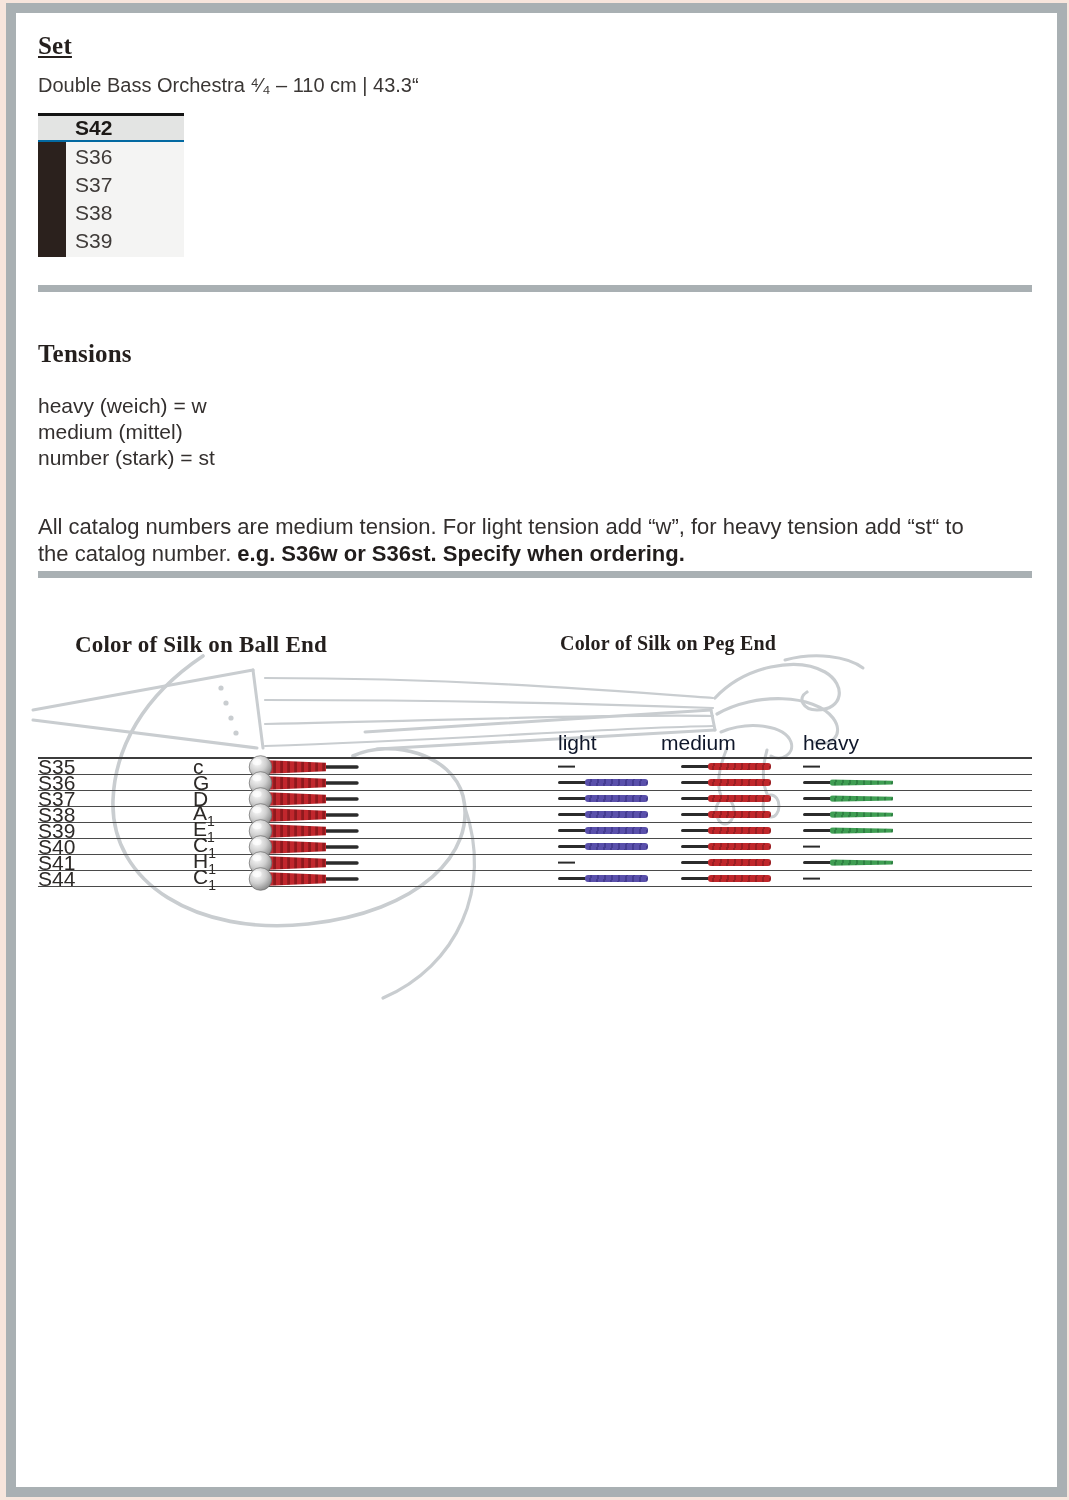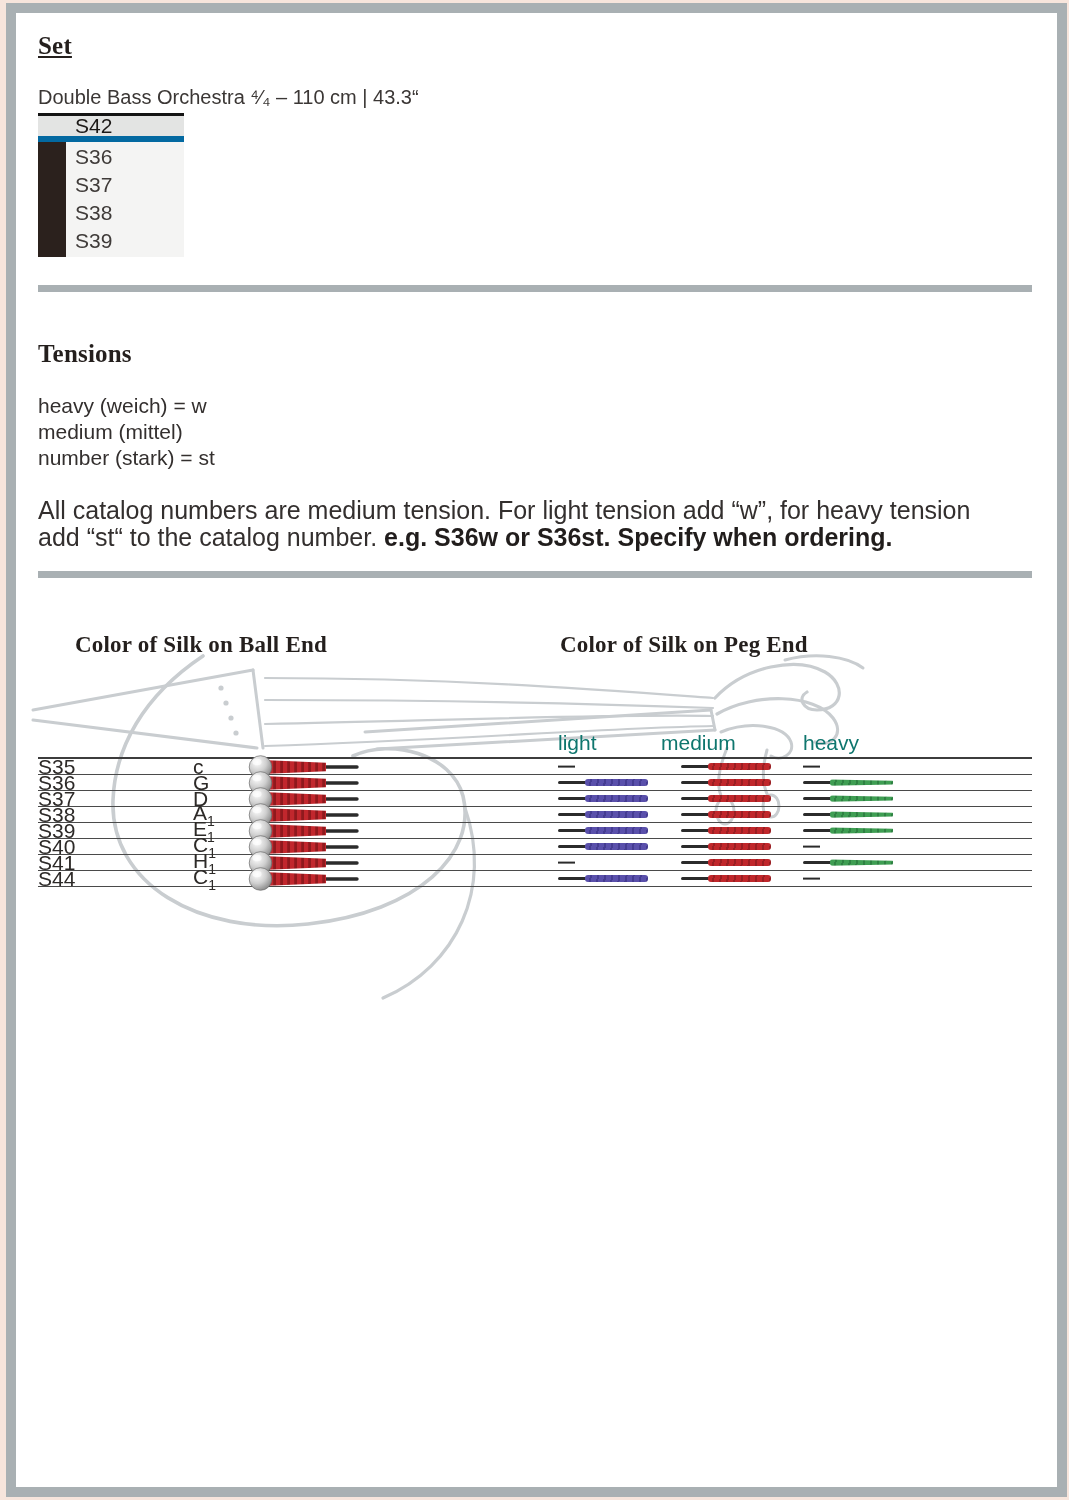--- a/index.html
+++ b/index.html
@@ -16,36 +16,36 @@
   .abs{position:absolute;}
   .serif-heading{
     font-family:"Liberation Serif", serif;font-weight:700;
     font-size:25px;line-height:1;color:#241f1d;letter-spacing:0.2px;
   }
   .subtitle{font-size:20px;color:#3b3735;}
   
   .set-box{left:38px;top:113px;width:146px;}
   .set-box-header{
     height:29px;background:#e3e4e3;
-    border-top:3px solid #141414;border-bottom:6px solid #0369a1;
-    font-size:21px;font-weight:400;color:#1c1917;
+    border-top:3px solid #141414;border-bottom:2px solid #0369a1;
+    font-size:21px;font-weight:700;color:#1c1917;
     display:flex;align-items:center;padding-left:37px;box-sizing:border-box;
   }
   .set-box-body{display:flex;background:#f4f4f3;}
   .set-box-bar{width:28px;background:#2b211d;}
   .set-box-list{flex:1;padding:1px 0 2px 9px;}
   .set-box-item{font-size:21px;line-height:28px;color:#3f3b39;}
   
   .divider{left:38px;width:994px;height:7px;background:#a9b0b3;}
   
   .tension-line{font-size:21px;line-height:26px;color:#332f2e;}
-  .ordering-note{width:952px;font-size:25px;line-height:27px;color:#332f2e;}
+  .ordering-note{width:952px;font-size:22px;line-height:27px;color:#332f2e;margin-top:16px;}
   .ordering-note b{color:#211d1c;}
   
-  .col-label{font-size:21px;color:#0f766e;}
+  .col-label{font-size:21px;color:#0f172a;}
   .table-topline{left:38px;top:757px;width:994px;height:2px;background:#3c3c3c;}
   .silk-rows{left:38px;top:759px;width:994px;}
   .silk-row{position:relative;height:16px;border-bottom:1.8px solid #4a4a4a;box-sizing:border-box;}
   .cell{position:absolute;top:50%;transform:translateY(-50%);}
   .catalog{left:0;font-size:21px;color:#2d2a28;}
   .note{left:155px;font-size:21px;color:#2d2a28;}
   .note sub{font-size:14px;}
   .ballend-cell{left:210px;height:26px;}
   .col-cell-light{left:520px;}
   .col-cell-medium{left:643px;}
@@ -79,21 +79,21 @@
     <pattern id="silkPat" patternUnits="userSpaceOnUse" width="7" height="26">
       <rect id="silkPatBase" width="7" height="26" fill="#c1272d"></rect>
       <rect id="silkPatShade" x="4.2" width="2.8" height="26" fill="#8f191d"></rect>
     </pattern>
   </defs>
 </svg>
 
 <div class="page-frame"></div>
 
 <div class="abs serif-heading" style="left:38px;top:33px;text-decoration:underline;">Set</div>
-<div class="abs subtitle" style="left:38px;top:86px;">Double Bass Orchestra ⁴⁄₄ – 110 cm | 43.3“</div>
+<div class="abs subtitle" style="left:38px;top:74px;">Double Bass Orchestra ⁴⁄₄ – 110 cm | 43.3“</div>
 
 <div class="abs set-box">
   <div class="set-box-header">S42</div>
   <div class="set-box-body">
     <div class="set-box-bar"></div>
     <div class="set-box-list">
         <div class="set-box-item">S36</div>
         <div class="set-box-item">S37</div>
         <div class="set-box-item">S38</div>
         <div class="set-box-item">S39</div>
@@ -146,21 +146,21 @@
   </g>
   <g fill="#c9cdd0" stroke="none">
     <circle cx="196" cy="40" r="2.6"></circle>
       <circle cx="201" cy="55" r="2.6"></circle>
     <circle cx="206" cy="70" r="2.6"></circle>
       <circle cx="211" cy="85" r="2.6"></circle>
   </g>
 </svg>
 
 <div class="abs serif-heading" style="left:38px;top:633px;font-size:23px;margin-left:37px;">Color of Silk on Ball End</div>
-<div class="abs serif-heading" style="left:560px;top:633px;font-size:23px;">Color of Silk on Peg End</div>
+<div class="abs serif-heading" style="left:560px;top:633px;font-size:20px;">Color of Silk on Peg End</div>
 
 <div class="abs col-label" style="left:558px;top:731px;">light</div>
 <div class="abs col-label" style="left:661px;top:731px;">medium</div>
 <div class="abs col-label" style="left:803px;top:731px;">heavy</div>
 <div class="abs table-topline"></div>
 
 <div class="abs silk-rows" id="silk-rows">
     <div class="silk-row">
     <span class="cell catalog">S35</span>
     <span class="cell note">c</span>

